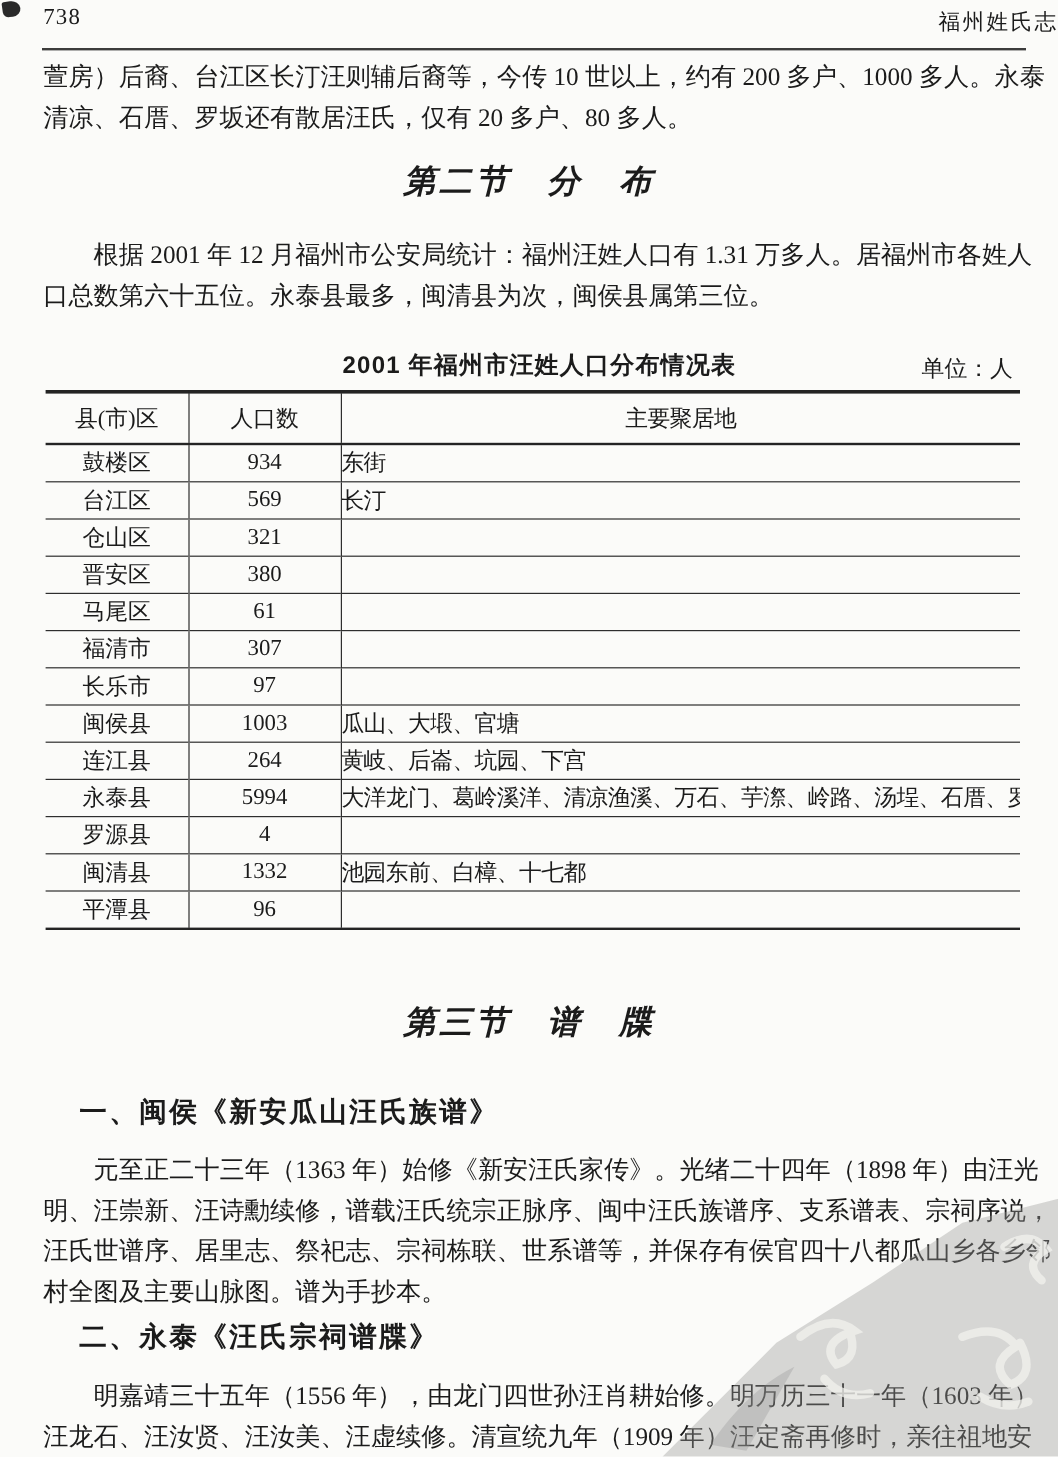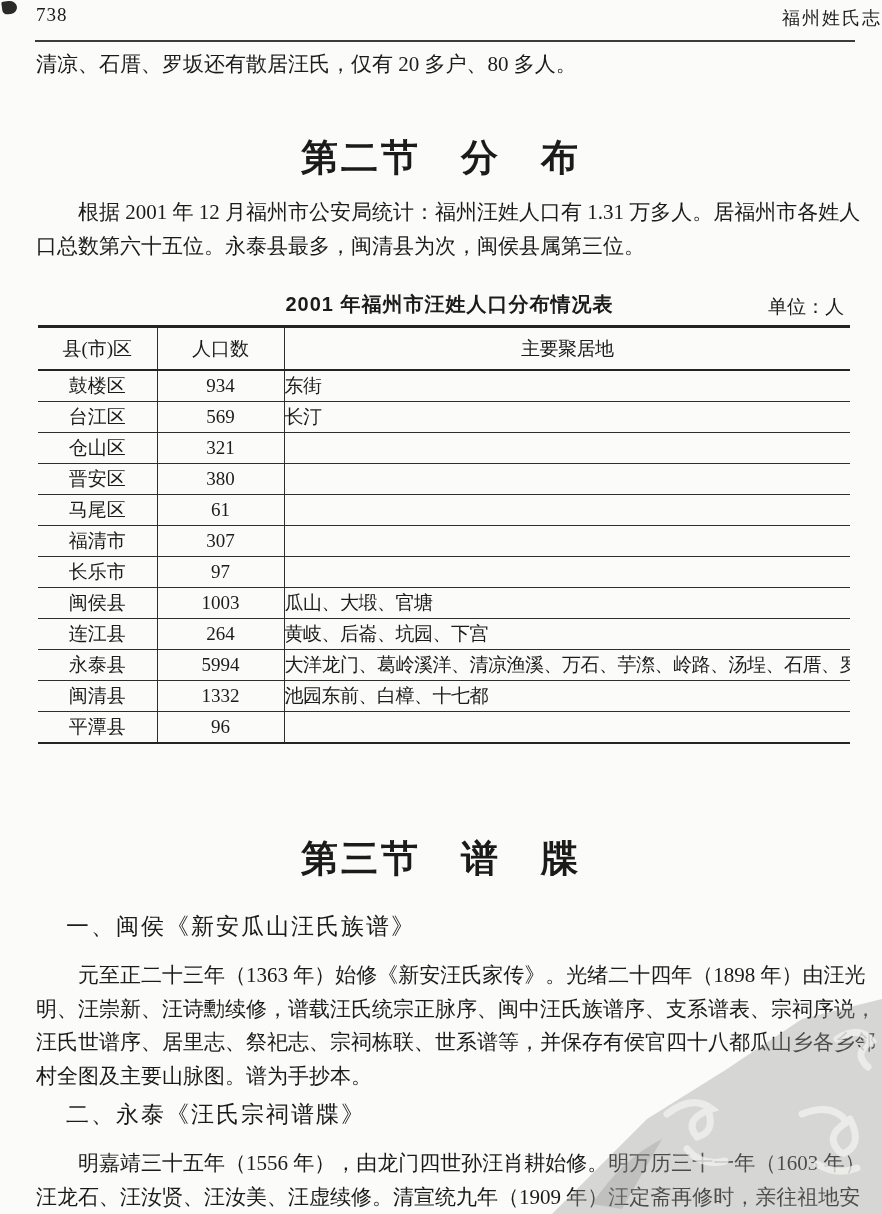--- a/index.html
+++ b/index.html
@@ -24,21 +24,21 @@
   .para .line.indent { text-indent: 2em; }
 
   #para1 { top: 48px; }
   #para2 { top: 196px; }
   #para3 { top: 959px; }
   #para4 { top: 1147px; }
 
   
   .section-title {
     left: 0; right: 0; text-align: center;
-    font-size: 37px; font-weight: bold; letter-spacing: 3px;
+    font-size: 27px; font-weight: bold; letter-spacing: 3px; font-style: italic;
   }
   #section2-title { top: 133px; }
   #section3-title { top: 834px; }
 
   
   .table-title {
     left: 17px; right: 0; top: 291px; text-align: center;
     font-family: "Liberation Sans", "DejaVu Sans", sans-serif;
     font-size: 20px; font-weight: bold; letter-spacing: 1px;
   }
@@ -62,21 +62,21 @@
   }
   .pop-table th { height: 41px; text-align: center; }
   .pop-table td { height: 30px; }
   .pop-table .c1cell, .pop-table .c2cell {
     text-align: center; border-right: 1.5px solid #2e2e2e;
   }
   .pop-table .c3cell { text-align: left; letter-spacing: -0.5px; }
 
   
   .sub-heading {
-    left: 66px; font-size: 23px; font-weight: normal; letter-spacing: 2px;
+    left: 66px; font-size: 23px; font-weight: bold; letter-spacing: 2px;
   }
   #sub1-heading { top: 911px; }
   #sub2-heading { top: 1099px; }
 
   
   .corner-speck {
     left: 2px; top: 1px; width: 15px; height: 13px;
     background: #2a2a2a; border-radius: 2px 60% 55% 40%;
     transform: rotate(-8deg);
   }
@@ -85,20 +85,21 @@
 </head>
 <body>
 
 <div class="abs corner-speck"></div>
 
 <div class="abs page-num">738</div>
 <div class="abs running-title">福州姓氏志</div>
 <div class="abs header-rule"></div>
 
 <div class="abs para" id="para1">
+  <div class="line">萱房）后裔、台江区长汀汪则辅后裔等，今传 10 世以上，约有 200 多户、1000 多人。永泰</div>
   <div class="line">清凉、石厝、罗坂还有散居汪氏，仅有 20 多户、80 多人。</div>
 </div>
 
 <div class="abs section-title" id="section2-title">第二节　分　布</div>
 
 <div class="abs para" id="para2">
   <div class="line indent">根据 2001 年 12 月福州市公安局统计：福州汪姓人口有 1.31 万多人。居福州市各姓人</div>
   <div class="line">口总数第六十五位。永泰县最多，闽清县为次，闽侯县属第三位。</div>
 </div>
 
@@ -163,20 +164,25 @@
         <td class="c1cell">连江县</td>
         <td class="c2cell">264</td>
         <td class="c3cell">黄岐、后崙、坑园、下宫</td>
       </tr>
       <tr>
         <td class="c1cell">永泰县</td>
         <td class="c2cell">5994</td>
         <td class="c3cell">大洋龙门、葛岭溪洋、清凉渔溪、万石、芋漈、岭路、汤埕、石厝、罗坂</td>
       </tr>
       <tr>
+        <td class="c1cell">罗源县</td>
+        <td class="c2cell">4</td>
+        <td class="c3cell"></td>
+      </tr>
+      <tr>
         <td class="c1cell">闽清县</td>
         <td class="c2cell">1332</td>
         <td class="c3cell">池园东前、白樟、十七都</td>
       </tr>
       <tr>
         <td class="c1cell">平潭县</td>
         <td class="c2cell">96</td>
         <td class="c3cell"></td>
       </tr>
     </tbody>

